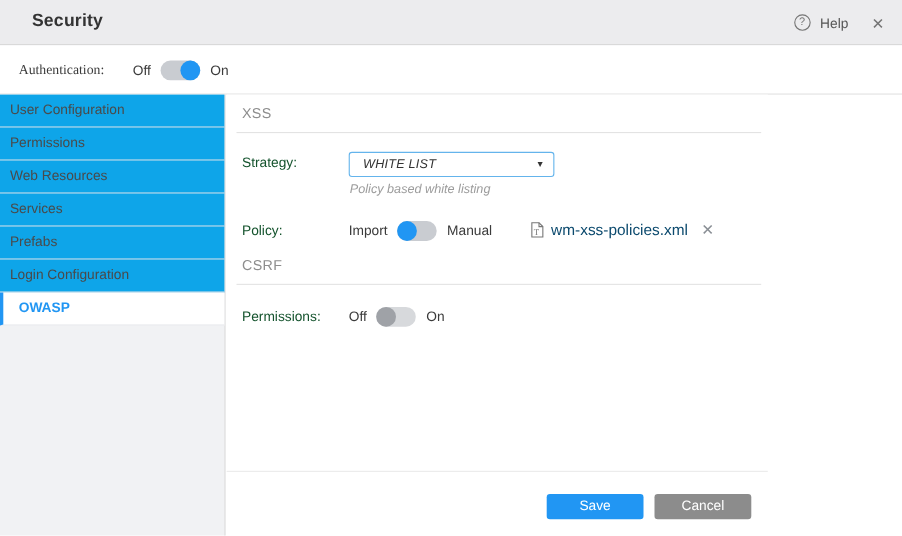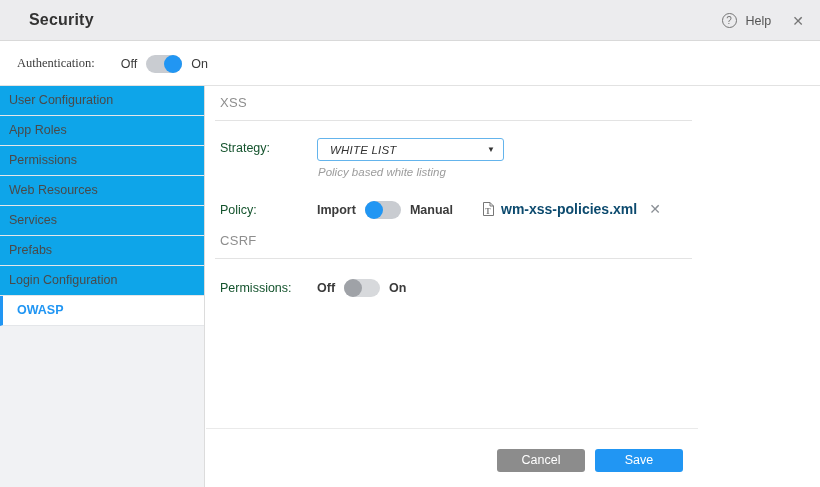--- a/index.html
+++ b/index.html
@@ -95,21 +95,21 @@
   }
   .rule {
     position: absolute; left: 9px; right: 6px; height: 0;
     border-top: 1px solid #e3e3e3;
   }
   .field-label {
     position: absolute; left: 14px;
     font-size: 12.5px; color: #14532d;
   }
   .row-inline {
-    position: absolute; display: flex; align-items: center; font-weight: bold;
+    position: absolute; display: flex; align-items: center;
   }
   .inline-text { font-size: 12.5px; color: #3b3b3b; }
 
   .select-box {
     position: absolute; left: 111px; top: 52px;
     width: 187px; height: 23px;
     background: #ffffff;
     border: 1px solid #64b4ec; border-radius: 3px;
     display: flex; align-items: center;
     padding: 0 8px 0 12px;
@@ -165,21 +165,20 @@
   <span class="auth-label">Authentication:</span>
   <span class="tog-off-label">Off</span>
   <span class="toggle">
     <span class="knob knob-right knob-blue"></span>
   </span>
   <span class="tog-on-label">On</span>
 </div>
 
 <div class="sidebar">
   <div class="side-item">User Configuration</div>
-  <div class="side-item">App Roles</div>
   <div class="side-item">Permissions</div>
   <div class="side-item">Web Resources</div>
   <div class="side-item">Services</div>
   <div class="side-item">Prefabs</div>
   <div class="side-item">Login Configuration</div>
   <div class="side-item selected">OWASP</div>
 </div>
 
 <div class="main">
 
@@ -220,17 +219,17 @@
   <div class="row-inline" style="left: 111px; top: 191px; height: 22px;">
     <span class="inline-text">Off</span>
     <span class="toggle track-light">
       <span class="knob knob-left knob-gray"></span>
     </span>
     <span class="inline-text">On</span>
   </div>
 
   <div class="footer-rule"></div>
   <div class="footer-buttons">
+    <button class="btn btn-save">Save</button>
     <button class="btn btn-cancel">Cancel</button>
-    <button class="btn btn-save">Save</button>
   </div>
 
 </div>
 
 </body></html>

